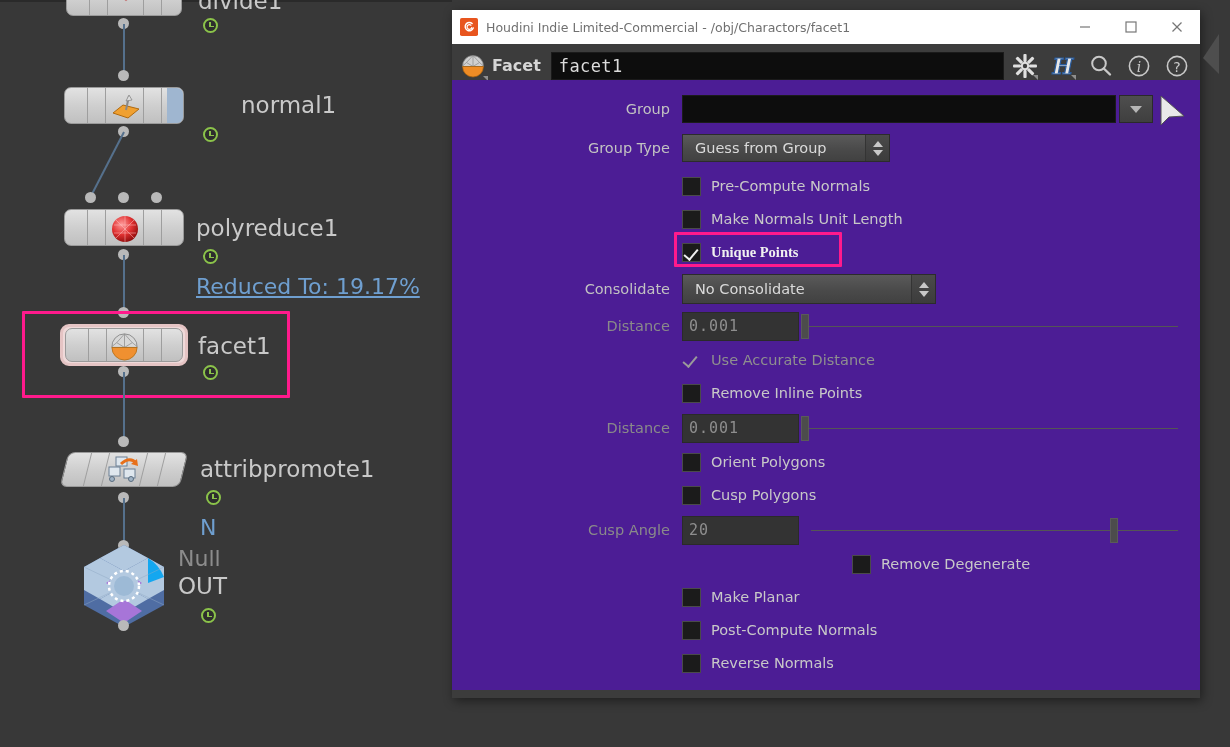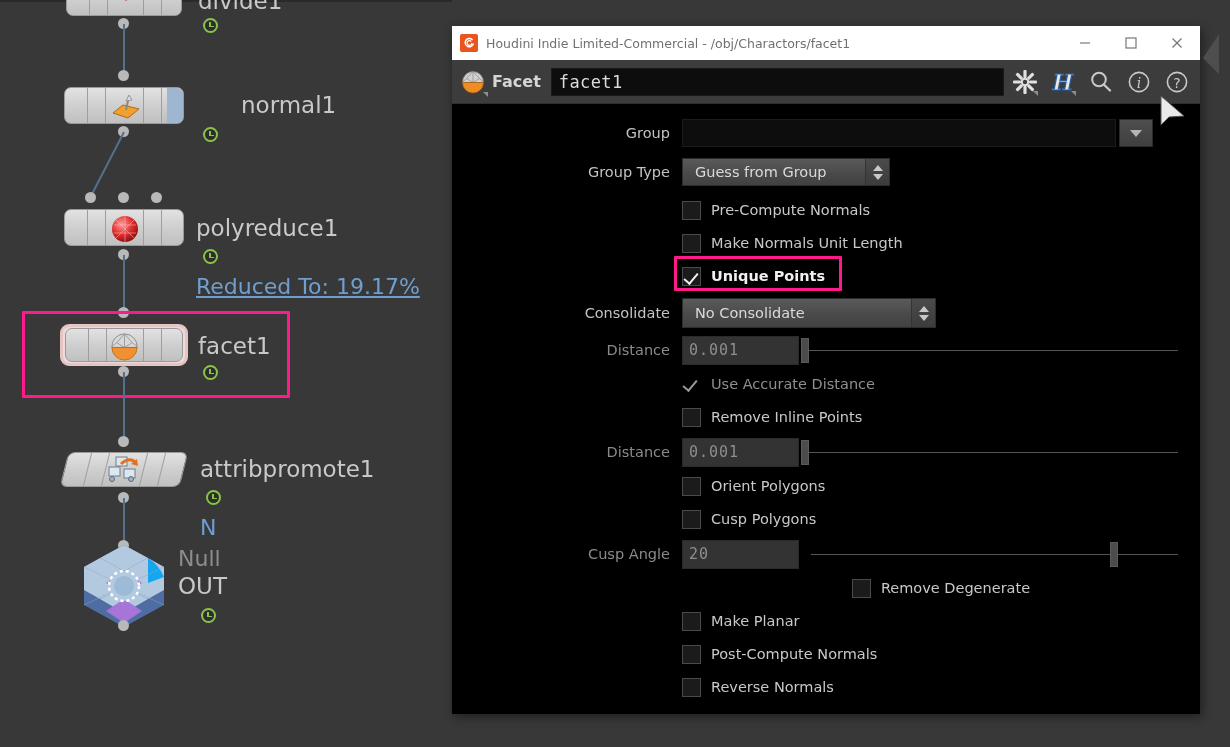--- a/index.html
+++ b/index.html
@@ -74,21 +74,20 @@
   }
   .reduced-text {
     position:absolute; color:#6f9fd0; font-size:22px; white-space:nowrap;text-decoration:underline;
   }
 
   
   #hwin {
     position: absolute; left: 452px; top: 10px; width: 748px; height: 688px;
     background: #3c3c3c;
     box-shadow: 2px 3px 10px rgba(0,0,0,.45);
-    margin-top: 16px;
   }
   #titlebar {
     height: 34px; background: #ffffff; display:flex; align-items:center;
     padding-left: 8px;
   }
   .hlogo {
     width: 18px; height: 18px; margin-right: 8px; flex: 0 0 auto;
   }
   #titletext {
     color: #707070; font-size: 12.5px; flex: 1 1 auto; white-space: nowrap;
@@ -118,22 +117,22 @@
   }
   .tbicon { width: 35px; height: 34px; flex:0 0 auto; position:relative;
             display:flex; align-items:center; justify-content:center; margin-left:3px; }
   .tricorner {
     position:absolute; right:4px; bottom:3px; width:0; height:0;
     border-left:5px solid transparent; border-right:0 solid transparent;
     border-top:5px solid #8e8e8e;
   }
 
   #paramarea {
-    position:absolute; left:0; top:78px; width:748px; height:610px;
-    background: #000000;
+    position:absolute; left:0; top:70px; width:748px; height:610px;
+    background: #4c1d95;
   }
 
   .prow { position:absolute; left:0; width:748px; display:flex; align-items:center; }
   .plabel {
     width: 230px; text-align: right; padding-right: 12px;
     color: #c2c2c2; font-size: 14.5px; white-space:nowrap;
     font-family: "DejaVu Sans", "Liberation Sans", sans-serif;
   }
   .plabel.dim { color: #8a8a8a; }
 
@@ -174,21 +173,21 @@
   }
   .cb.ghost { background: transparent; border: none; }
   .cb.ghost::after {
     content: "";
     position:absolute; left: 4px; top: 2px; width: 6px; height: 12px;
     border: solid #9a9a9a; border-width: 0 2.5px 2.5px 0;
     transform: rotate(40deg);
   }
   .cblabel { color:#c8c8c8; font-size:14.5px; margin-left:10px; white-space:nowrap; }
   .cblabel.dim { color:#8f8f8f; }
-  .cblabel.bold { color:#f0f0f0; font-weight:bold; }
+  .cblabel.bold { color:#f0f0f0; font-weight:bold;font-family:Liberation Serif, serif; }
 
   .numfield {
     width: 117px; height: 29px; background:#333333; border:1px solid #2a2a2a;
     color:#8e8e8e; font-size:15px; line-height:27px; padding-left:6px;
     font-family:"DejaVu Sans Mono","Liberation Mono",monospace; letter-spacing:1px;
   }
   .sliderwrap { position:relative; height:29px; flex:1 1 auto; margin-left:2px; }
   .sliderline { position:absolute; left:0; right:8px; top:14px; height:1px; background:#555; }
   .sliderhandle {
     position:absolute; top:2px; width:8px; height:25px;

